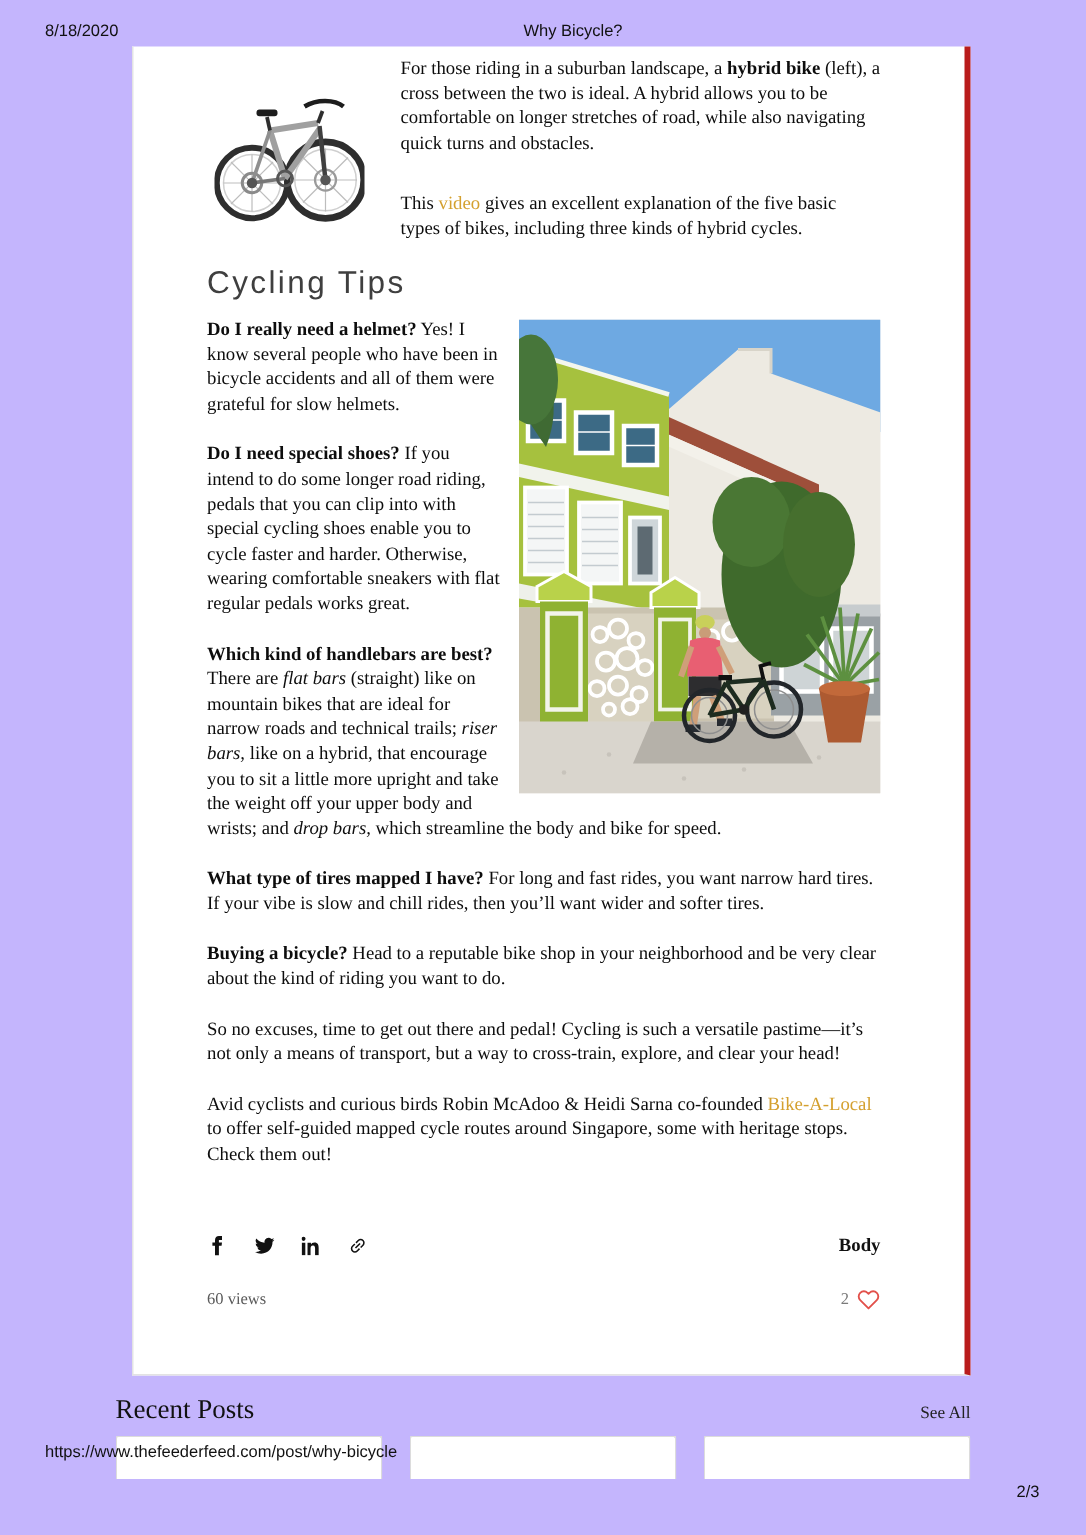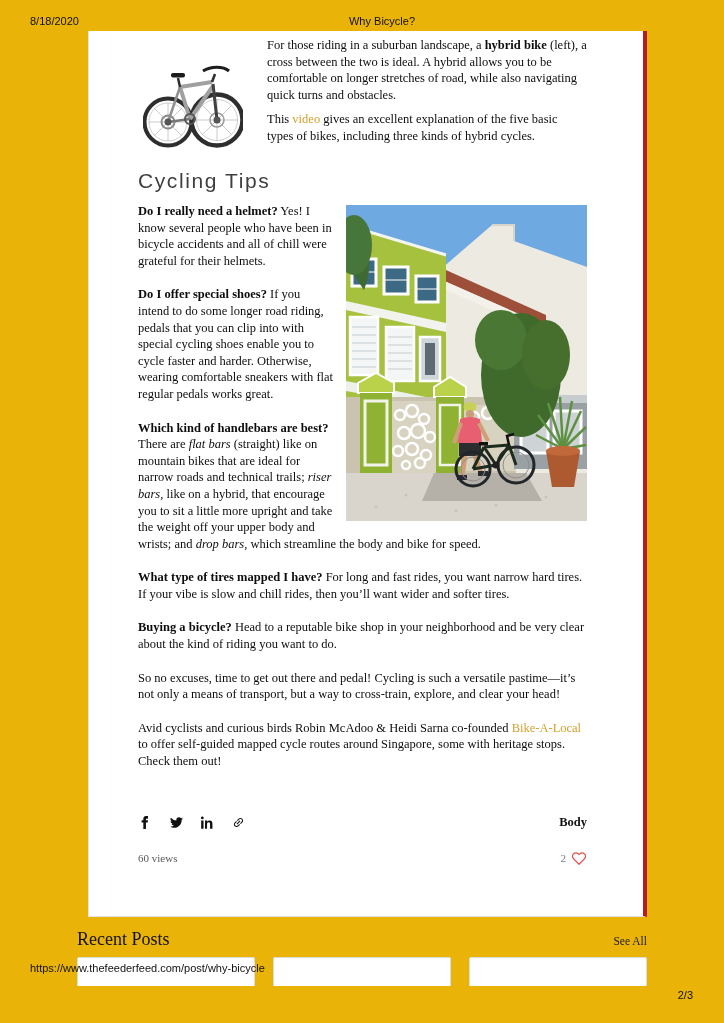--- a/index.html
+++ b/index.html
@@ -1,37 +1,37 @@
 <!DOCTYPE html>
 <html><head>
 <meta charset="utf-8">
 <title>Why Bicycle?</title>
 <style>
   * { margin:0; padding:0; box-sizing:border-box; }
   html,body { background:#ffffff; }
-  .page { position:relative; width:724px; height:1023px; background:#eab308; overflow:hidden;
+  .page { position:relative; width:724px; height:1023px; background:#c4b5fd; overflow:hidden;
           font-family:"Liberation Serif", serif; color:#0d0d0d; }
 
   
   .ph-date  { position:absolute; top:15px; left:30px;  font:11px "Liberation Sans", sans-serif; color:#111; }
   .ph-title { position:absolute; top:15px; left:0; right:0; text-align:center; font:11px "Liberation Sans", sans-serif; color:#111;padding-left:40px; }
   .pf-url   { position:absolute; top:962px; left:30px;  font:11px "Liberation Sans", sans-serif; color:#111; }
   .pf-page  { position:absolute; top:989px; right:31px; font:11px "Liberation Sans", sans-serif; color:#111; }
 
   
   .card { position:absolute; left:88px; top:31px; width:559px; height:886px;
           border-left:1px solid #e3e3e3; border-right:4px solid #b91c1c; border-bottom:1px solid #e3e3e3;
           background:#fff; }
   .card-inner { padding:6px 56px 0 49px; }
 
   .intro-row { display:flex; align-items:flex-start; }
   .bike-fig  { flex:none; width:100px; height:114px; margin-left:5px; margin-top:1px; }
   .bike-fig svg { width:100%; height:100%; }
   .intro-text { margin-left:24px; width:323px; font-size:12.5px; line-height:16.5px; }
-  .intro-text .p + .p { margin-top:8px; }
+  .intro-text .p + .p { margin-top:24px; }
 
   .section-heading { margin-top:17px; font-family:"Liberation Sans", sans-serif; font-weight:300;
                      font-size:21px; letter-spacing:1.6px; color:#3f3f3f; }
 
   .tips { margin-top:10px; font-size:12.5px; line-height:16.6px; }
   .tips .p { margin-bottom:17px; }
   .house-fig { float:right; width:241px; height:316px; margin:2px 0 14px 12px; }
   .house-fig svg { width:100%; height:100%; display:block; }
 
   b { font-weight:bold; }
@@ -230,22 +230,22 @@
             <circle cx="127" cy="264" r="12" fill="none" stroke="#8e8e8e" stroke-width="1"></circle>
             <circle cx="170" cy="260" r="18" fill="none" stroke="#22262a" stroke-width="3"></circle>
             <circle cx="170" cy="260" r="13" fill="none" stroke="#8e8e8e" stroke-width="1"></circle>
             <path d="M138 242 L150 260 M138 242 L163 240 M163 240 L150 260 M163 240 L170 260 M150 260 L127 264 M138 242 L127 264" stroke="#1d2b1f" stroke-width="3" fill="none"></path>
             <circle cx="150" cy="260" r="3.5" fill="#202020"></circle>
             <rect x="133" y="237" width="9" height="3.5" fill="#101010"></rect>
             <path d="M163 240 L161 231 L168 229" stroke="#101010" stroke-width="2.5" fill="none"></path>
           </svg>
         </div>
 
-        <div class="p"><b>Do I really need a helmet?</b><span> Yes! I know several people who have been in bicycle accidents and all of chill were grateful for their helmets.</span></div>
-        <div class="p"><b>Do I offer special shoes?</b><span> If you intend to do some longer road riding, pedals that you can clip into with special cycling shoes enable you to cycle faster and harder. Otherwise, wearing comfortable sneakers with flat regular pedals works great.</span></div>
+        <div class="p"><b>Do I really need a helmet?</b><span> Yes! I know several people who have been in bicycle accidents and all of them were grateful for slow helmets.</span></div>
+        <div class="p"><b>Do I need special shoes?</b><span> If you intend to do some longer road riding, pedals that you can clip into with special cycling shoes enable you to cycle faster and harder. Otherwise, wearing comfortable sneakers with flat regular pedals works great.</span></div>
         <div class="p"><b>Which kind of handlebars are best?</b><span> There are </span><i>flat bars</i><span> (straight) like on mountain bikes that are ideal for narrow roads and technical trails; </span><i>riser bars,</i><span> like on a hybrid, that encourage you to sit a little more upright and take the weight off your upper body and wrists; and </span><i>drop bars,</i><span> which streamline the body and bike for speed.</span></div>
         <div class="p"><b>What type of tires mapped I have?</b><span> For long and fast rides, you want narrow hard tires. If your vibe is slow and chill rides, then you’ll want wider and softer tires.</span></div>
         <div class="p"><b>Buying a bicycle?</b><span> Head to a reputable bike shop in your neighborhood and be very clear about the kind of riding you want to do.</span></div>
         <div class="p">So no excuses, time to get out there and pedal! Cycling is such a versatile pastime—it’s not only a means of transport, but a way to cross-train, explore, and clear your head!</div>
         <div class="p bio"><span>Avid cyclists and curious birds Robin McAdoo &amp; Heidi Sarna co-founded </span><a class="gold">Bike-A-Local</a><span> to offer self-guided mapped cycle routes around Singapore, some with heritage stops. Check them out!</span></div>
       </div>
 
       <div class="share-row">
         <div class="share-icons">
           <span class="sicon">

